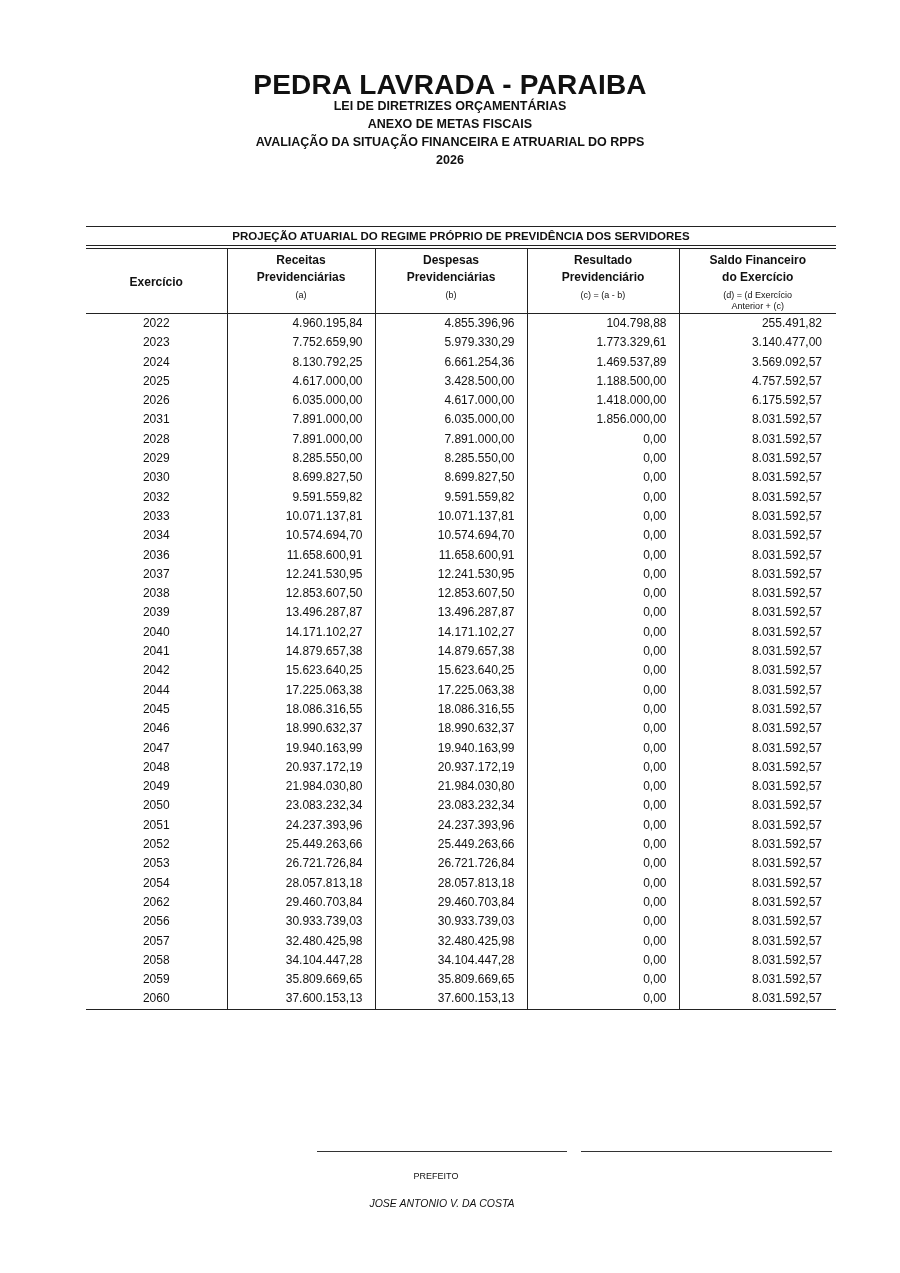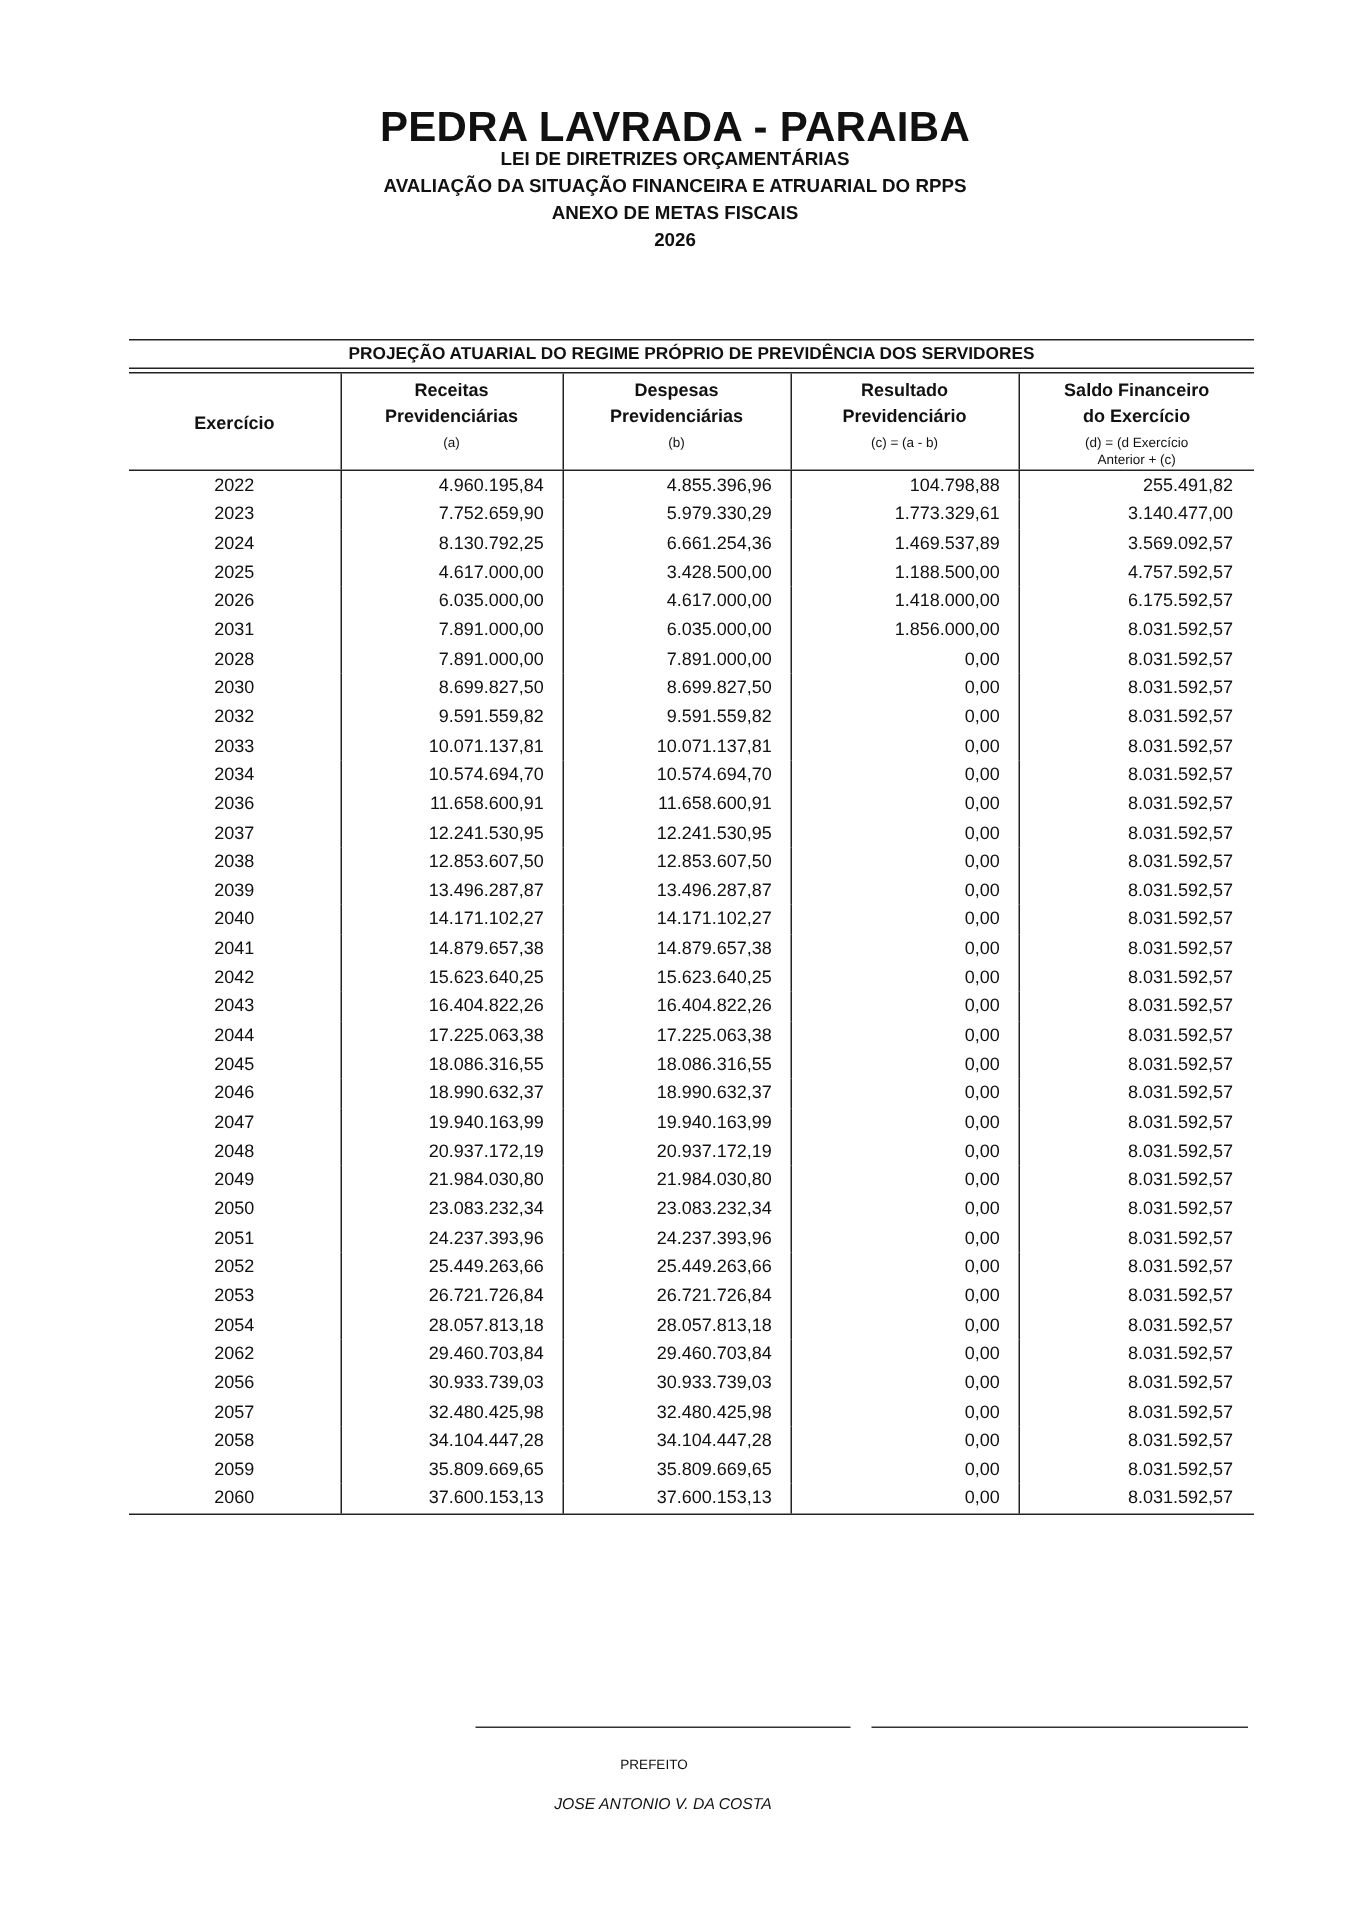--- a/index.html
+++ b/index.html
@@ -46,22 +46,22 @@
     .sig-right { left: 581px; width: 251px; }
     .sig-name { position: absolute; top: 1196px; left: 317px; width: 250px; text-align: center; font-size: 10.5px; line-height: 14px; font-style: italic; }
     .sig-role { position: absolute; top: 1170px; left: 311px; width: 250px; text-align: center; font-size: 9px; line-height: 12px; }
   </style>
 </head>
 <body>
 
 <div class="header">
   <div class="title">PEDRA LAVRADA - PARAIBA</div>
   <div class="sub">LEI DE DIRETRIZES ORÇAMENTÁRIAS</div>
+  <div class="sub">ANEXO DE METAS FISCAIS</div>
   <div class="sub">AVALIAÇÃO DA SITUAÇÃO FINANCEIRA E ATRUARIAL DO RPPS</div>
-  <div class="sub">ANEXO DE METAS FISCAIS</div>
   <div class="sub">2026</div>
 </div>
 
 <div class="table-wrap">
   <div class="top-rule"></div>
   <div class="caption">PROJEÇÃO ATUARIAL DO REGIME PRÓPRIO DE PREVIDÊNCIA DOS SERVIDORES</div>
   <div class="double-rule"></div>
   <table>
     <colgroup>
         <col class="c0">
@@ -142,20 +142,27 @@
           <td class="c4v">8.031.592,57</td>
         </tr>
         <tr>
           <td class="year">2028</td>
           <td>7.891.000,00</td>
           <td>7.891.000,00</td>
           <td>0,00</td>
           <td class="c4v">8.031.592,57</td>
         </tr>
         <tr>
+          <td class="year">2029</td>
+          <td>8.285.550,00</td>
+          <td>8.285.550,00</td>
+          <td>0,00</td>
+          <td class="c4v">8.031.592,57</td>
+        </tr>
+        <tr>
           <td class="year">2030</td>
           <td>8.699.827,50</td>
           <td>8.699.827,50</td>
           <td>0,00</td>
           <td class="c4v">8.031.592,57</td>
         </tr>
         <tr>
           <td class="year">2032</td>
           <td>9.591.559,82</td>
           <td>9.591.559,82</td>
@@ -215,27 +222,20 @@
           <td class="year">2041</td>
           <td>14.879.657,38</td>
           <td>14.879.657,38</td>
           <td>0,00</td>
           <td class="c4v">8.031.592,57</td>
         </tr>
         <tr>
           <td class="year">2042</td>
           <td>15.623.640,25</td>
           <td>15.623.640,25</td>
-          <td>0,00</td>
-          <td class="c4v">8.031.592,57</td>
-        </tr>
-        <tr>
-          <td class="year">2043</td>
-          <td>16.404.822,26</td>
-          <td>16.404.822,26</td>
           <td>0,00</td>
           <td class="c4v">8.031.592,57</td>
         </tr>
         <tr>
           <td class="year">2044</td>
           <td>17.225.063,38</td>
           <td>17.225.063,38</td>
           <td>0,00</td>
           <td class="c4v">8.031.592,57</td>
         </tr>

